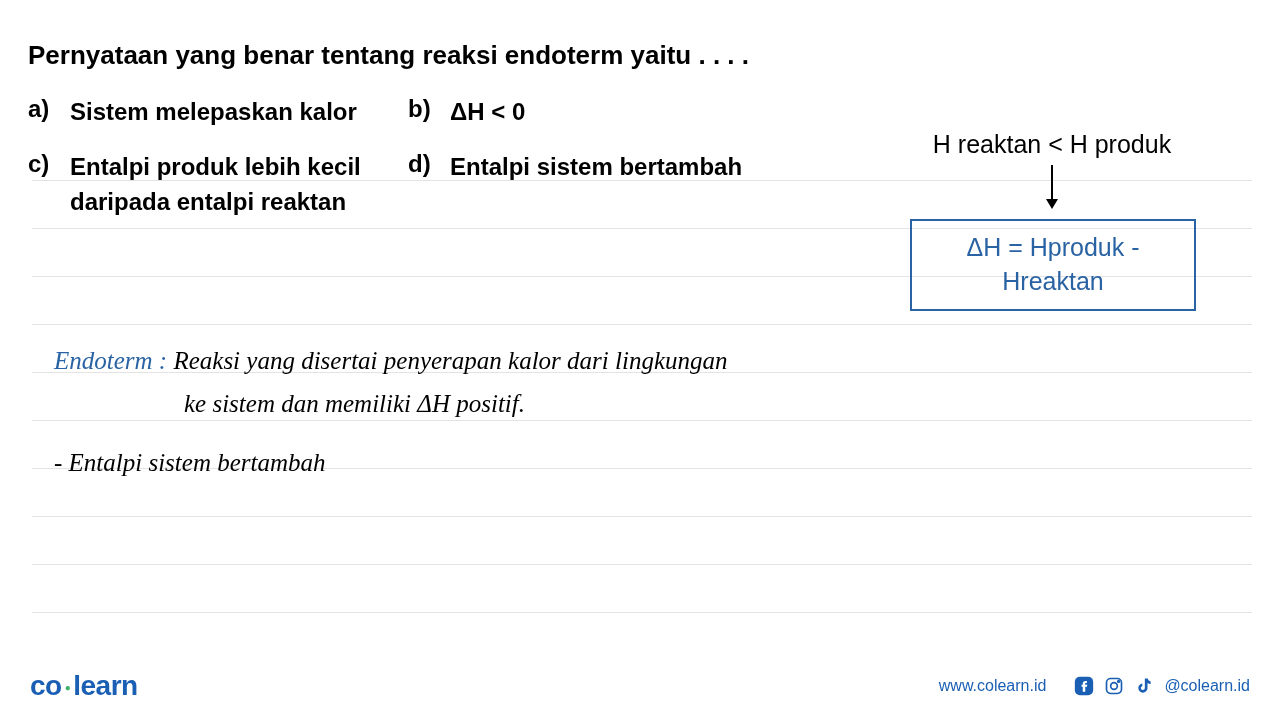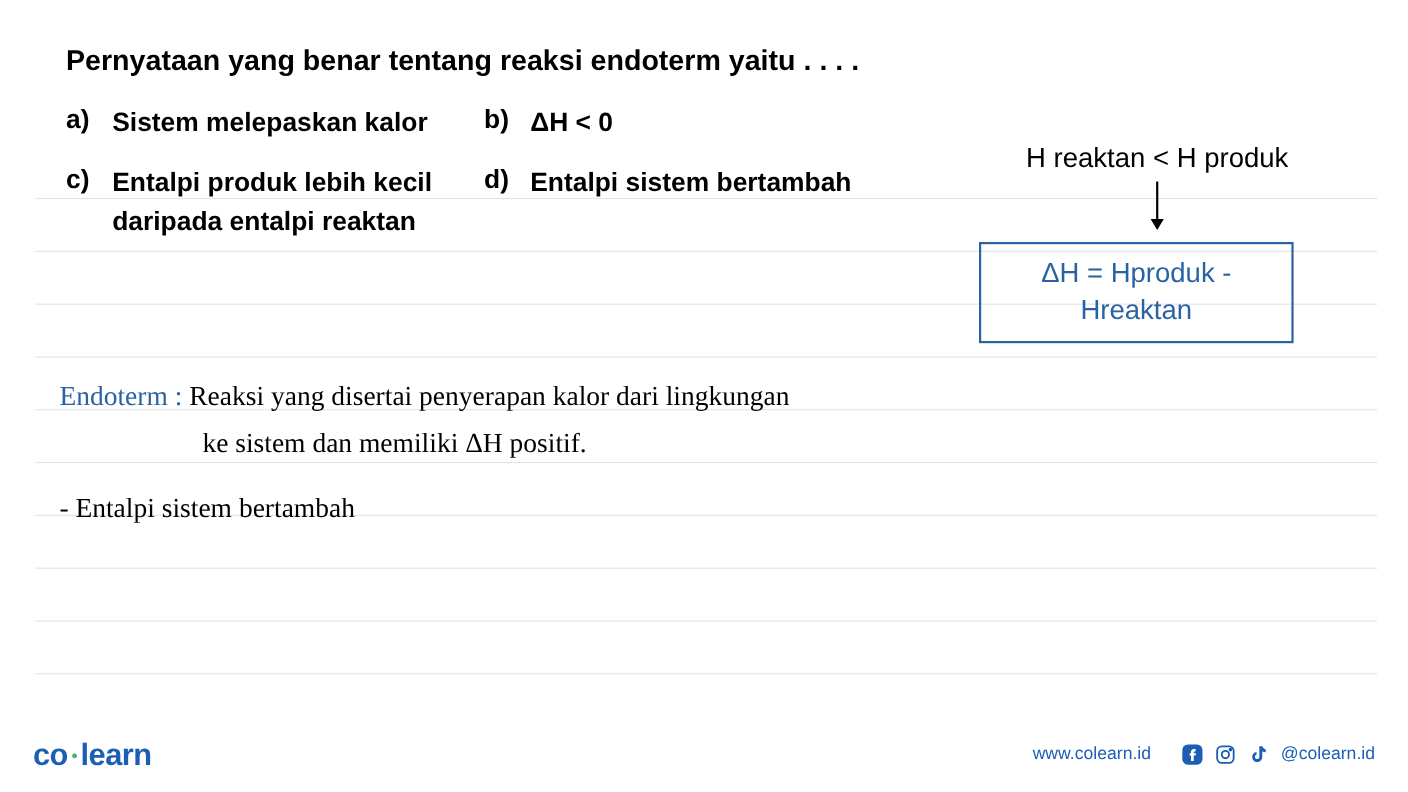--- a/index.html
+++ b/index.html
@@ -4,21 +4,21 @@
   <style>
     * { margin: 0; padding: 0; box-sizing: border-box; }
     body {
       width: 1280px;
       height: 720px;
       background: #fff;
       font-family: Arial, Helvetica, sans-serif;
       position: relative;
       overflow: hidden;
     }
-    .content { padding: 40px 40px 0 60px; }
+    .content { padding: 40px 40px 0 28px; }
 
     .question {
       font-weight: 700;
       font-size: 26px;
       color: #000;
       margin-bottom: 24px;
     }
     .options-grid {
       display: grid;
       grid-template-columns: 380px 440px 1fr;
@@ -60,21 +60,21 @@
       border-left: 6px solid transparent;
       border-right: 6px solid transparent;
       border-top: 10px solid #000;
     }
     .formula-box {
       border: 2px solid #2a63a3;
       color: #2a63a3;
       padding: 10px 18px;
       font-size: 25px;
       line-height: 1.35;
-      margin: 0 76px 0 auto;
+      margin: 0 56px 0 auto;
       width: 286px;
     }
 
     .ruled-area {
       position: absolute;
       left: 0; right: 0;
       top: 180px;
       bottom: 72px;
     }
     .rule {
@@ -85,20 +85,21 @@
     }
 
     .explain {
       position: absolute;
       left: 54px;
       top: 340px;
       font-family: "Comic Sans MS", "Comic Sans", cursive;
       font-size: 25px;
       color: #000;
       line-height: 1.7;
+      font-style: italic;
     }
     .explain .hl { color: #2a63a3; }
     .explain .line2 { padding-left: 130px; display: block; }
     .explain .line3 { display: block; margin-top: 17px; }
 
     .footer {
       position: absolute;
       left: 0; right: 0; bottom: 18px;
       display: flex;
       align-items: center;

